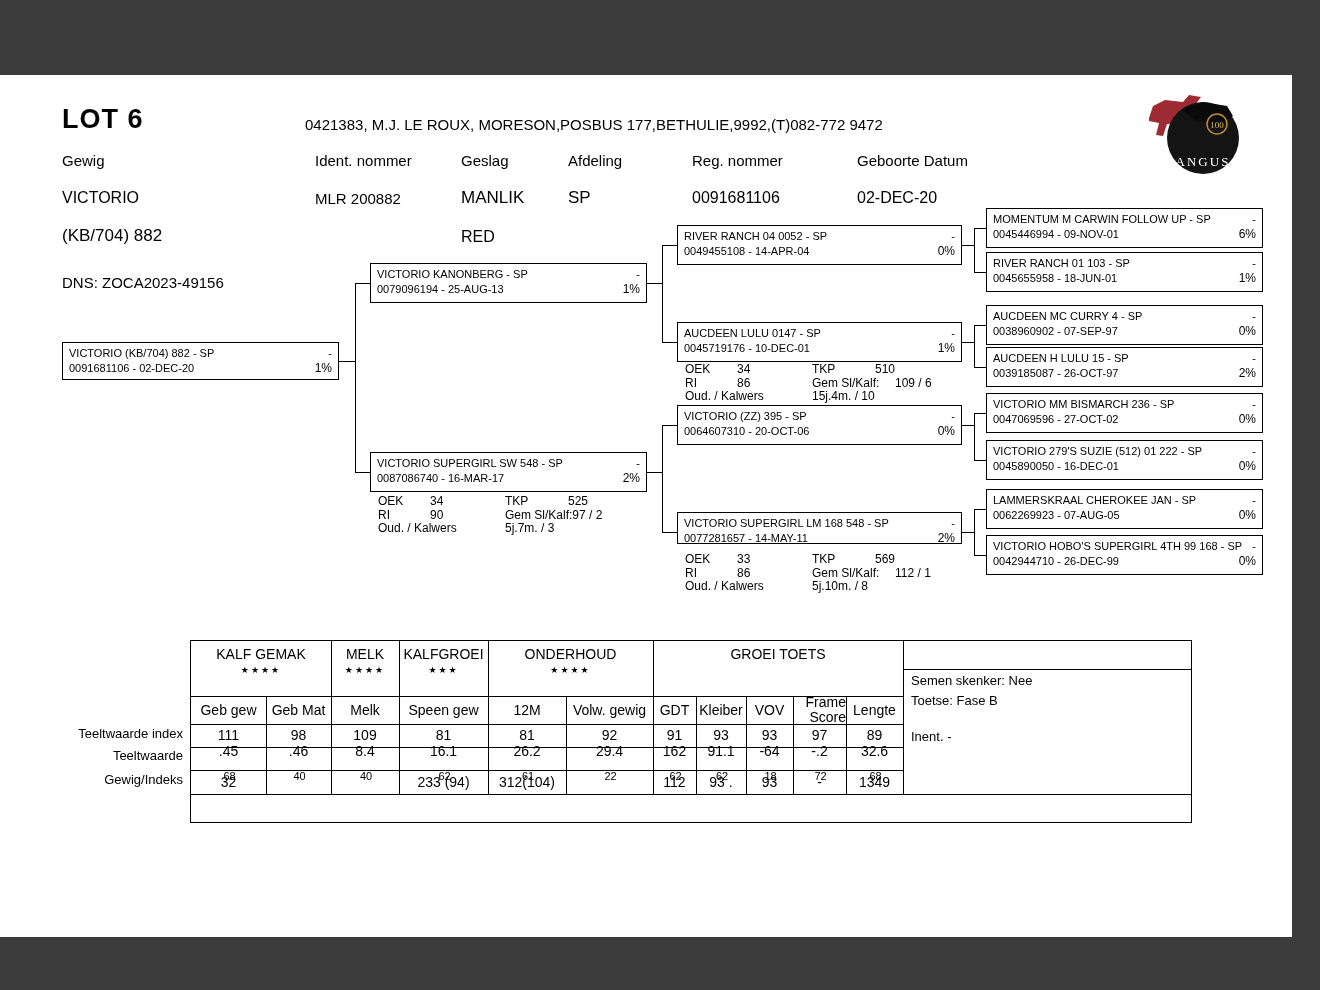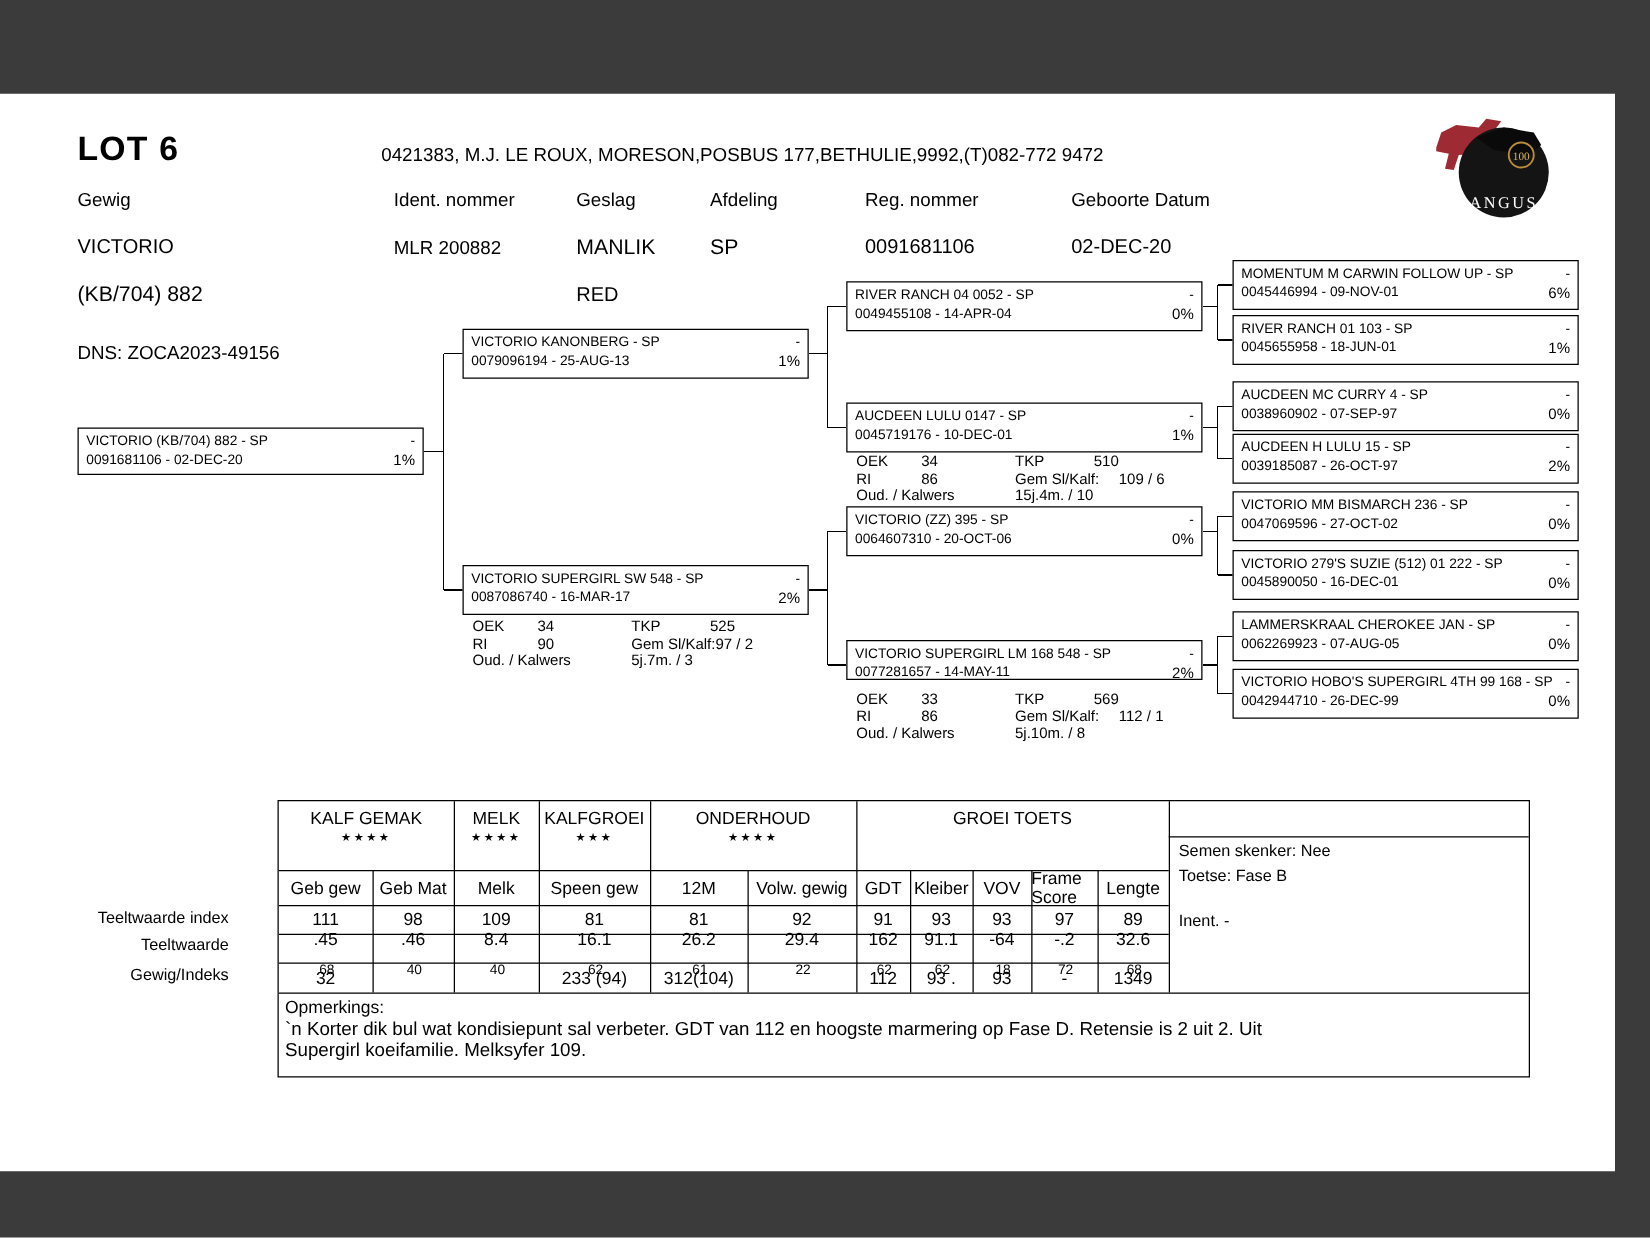--- a/index.html
+++ b/index.html
@@ -34,28 +34,28 @@
   
   .statblock { position:absolute; font-size:12px; line-height:13.5px; white-space:nowrap; }
   .srow { display:flex; }
   .sl1 { width:52px; display:inline-block; }
   .sv1 { width:75px; display:inline-block; }
   .sl2 { width:63px; display:inline-block; }
   .oud { width:127px; display:inline-block; }
   .gap .gl { width:83px; display:inline-block; }
 
   
-  #ttable { position:absolute; left:190px; top:640px; width:1002px; height:222px; border:1px solid #000;margin-left:32px; }
+  #ttable { position:absolute; left:190px; top:640px; width:1002px; height:183px; border:1px solid #000; }
   .vl { position:absolute; width:1px; background:#000; }
   .hl { position:absolute; height:1px; background:#000; }
   .gcell { position:absolute; top:0; height:55px; text-align:center; }
   .gtitle { margin-top:5px; font-size:14px; }
   .gstars { font-size:9px; letter-spacing:2px; margin-top:3px; }
   .cell { position:absolute; display:flex; align-items:center; justify-content:center;
-          font-size:14px; text-align:left; line-height:15px; }
+          font-size:14px; text-align:right; line-height:15px; }
   .rhead { top:55px; height:28px; }
   .r1 { top:83px; height:23px; }
   .r2 { top:106px; height:23px;flex-direction:column; }
   .r3 { top:129px; height:24px; }
   .c0 { left:0; width:75px; }  .c1 { left:75px; width:65px; }
   .c2 { left:140px; width:68px; } .c3 { left:208px; width:89px; }
   .c4 { left:297px; width:78px; } .c5 { left:375px; width:87px; }
   .c6 { left:462px; width:43px; } .c7 { left:505px; width:50px; }
   .c8 { left:555px; width:47px; } .c9 { left:602px; width:53px; }
   .c10 { left:655px; width:57px; }
@@ -483,17 +483,13 @@
   <div class="cell r3 c6">112</div>
   <div class="cell r3 c7">93 .</div>
   <div class="cell r3 c8">93</div>
   <div class="cell r3 c9">-</div>
   <div class="cell r3 c10">1349</div>
 
   <div class="info" style="left:720px;top:32px">Semen skenker: Nee</div>
   <div class="info" style="left:720px;top:52px">Toetse: Fase  B</div>
   <div class="info" style="left:720px;top:88px">Inent. -</div>
 
-  <div class="remarks">
-    <div class="rtitle">Opmerkings:</div>
-    <div class="rtext">`n Korter dik bul wat kondisiepunt sal verbeter. GDT van 112 en hoogste marmering op Fase D. Retensie is 2 uit 2. Uit Supergirl koeifamilie. Melksyfer 109.</div>
-  </div>
 </div>
 
 </body></html>

